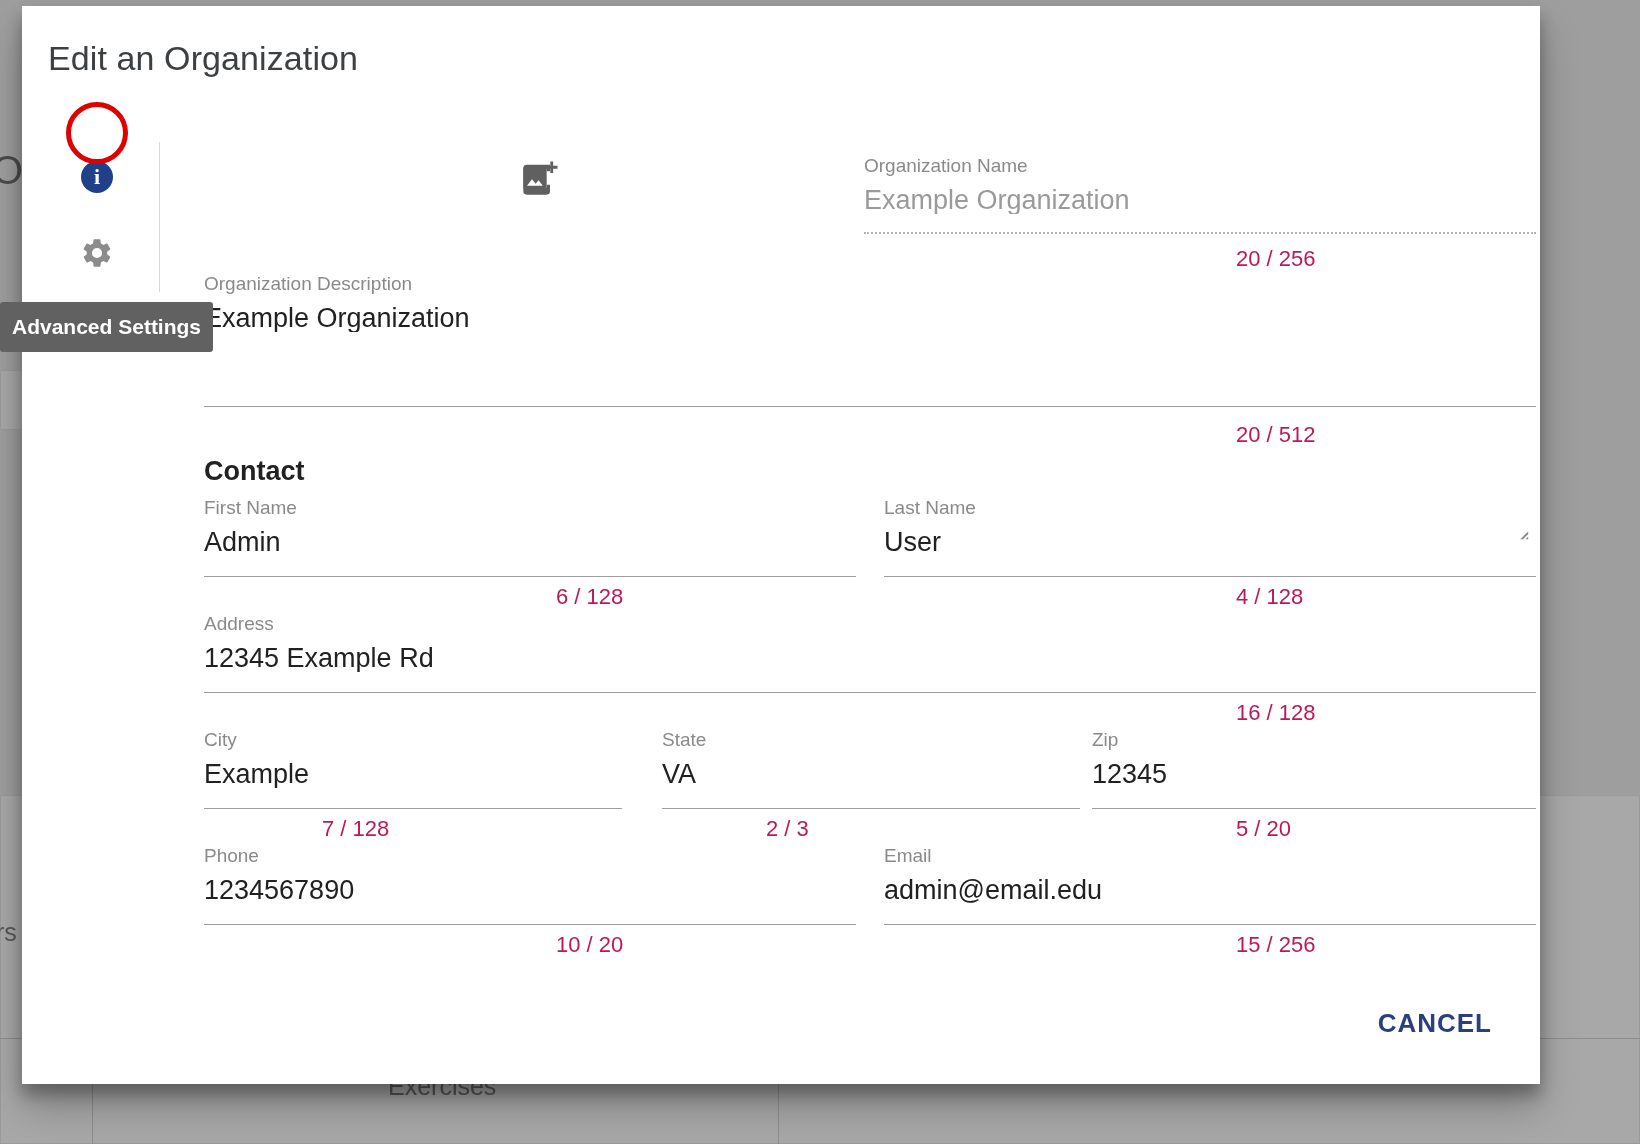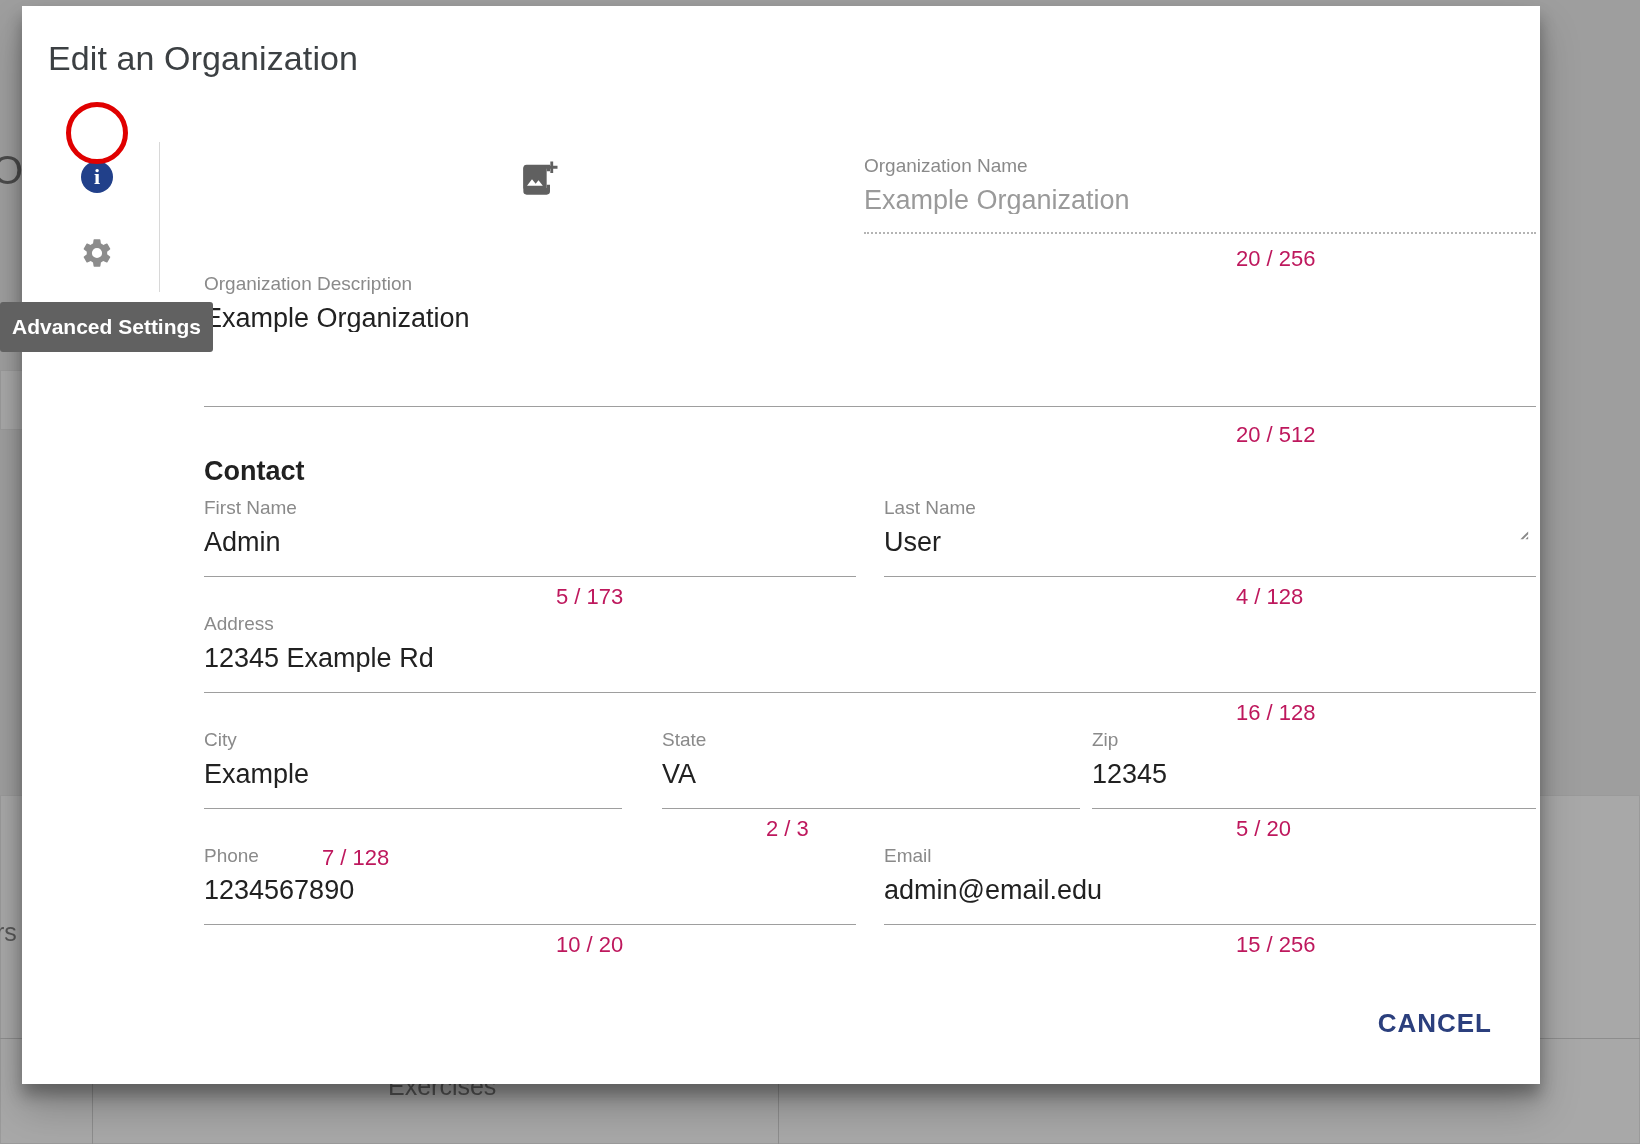--- a/index.html
+++ b/index.html
@@ -306,42 +306,42 @@
     </div>
     <div class="counter" style="left:1054px; top:286px; width:300px;">20 / 512</div>
 
     <div id="contact-heading">Contact</div>
 
     <div class="field" style="left:22px; top:362px; width:652px;">
       <span class="field-label">First Name</span>
       <span class="field-value">Admin</span>
       <div class="underline" style="top:78px;"></div>
     </div>
-    <div class="counter" style="left:374px; top:448px; width:300px;">5 / 173</div>
+    <div class="counter" style="left:374px; top:448px; width:300px;">6 / 128</div>
 
     <div class="field" style="left:702px; top:362px; width:652px;">
       <span class="field-label">Last Name</span>
       <span class="field-value">User</span>
       <div class="underline" style="top:78px;"></div>
     </div>
     <div class="counter" style="left:1054px; top:448px; width:300px;">4 / 128</div>
 
     <div class="field" style="left:22px; top:478px; width:1332px;">
       <span class="field-label">Address</span>
       <span class="field-value">12345 Example Rd</span>
       <div class="underline" style="top:78px;"></div>
     </div>
     <div class="counter" style="left:1054px; top:564px; width:300px;">16 / 128</div>
 
     <div class="field" style="left:22px; top:594px; width:418px;">
       <span class="field-label">City</span>
       <span class="field-value">Example</span>
       <div class="underline" style="top:78px;"></div>
     </div>
-    <div class="counter" style="left:140px; top:709px; width:300px;">7 / 128</div>
+    <div class="counter" style="left:140px; top:680px; width:300px;">7 / 128</div>
 
     <div class="field" style="left:468px; top:594px; width:418px;margin-left:12px;">
       <span class="field-label">State</span>
       <span class="field-value">VA</span>
       <div class="underline" style="top:78px;"></div>
     </div>
     <div class="counter" style="left:584px; top:680px; width:300px;">2 / 3</div>
 
     <div class="field" style="left:910px; top:594px; width:444px;">
       <span class="field-label">Zip</span>

